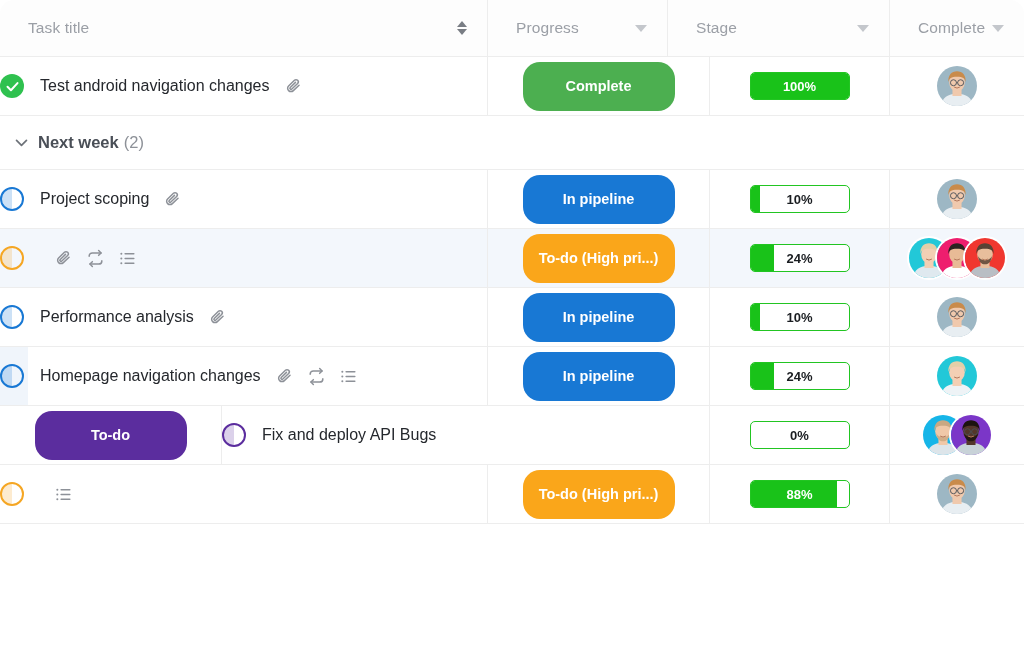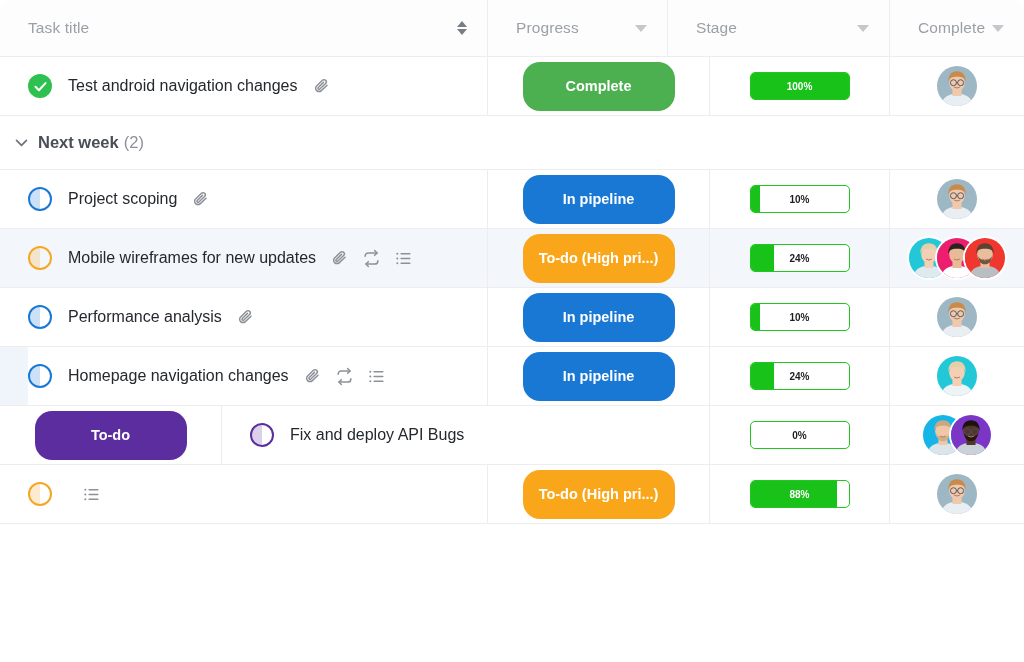--- a/index.html
+++ b/index.html
@@ -121,21 +121,21 @@
 
   .cell {
     display: flex;
     align-items: center;
     height: 100%;
     border-right: 1px solid #ededed;
   }
   .cell:last-child { border-right: none; }
   .cell.center { justify-content: center; }
 
-  .cell-title { padding-left: 28px; }
+  .cell-title { }
 
   
   .status-ring {
     position: relative;
     width: 24px; height: 24px;
     border-radius: 50%;
     flex: none;
     margin-right: 16px;
   }
   .status-ring .ring {
@@ -206,21 +206,21 @@
     position: absolute;
     left: 0; top: 0; bottom: 0;
     background: #19c219;
   }
   .progress-text {
     position: absolute;
     inset: 0;
     display: flex;
     align-items: center;
     justify-content: center;
-    font-size: 10px;
+    font-size: 13px;
     font-weight: bold;
     color: #1a1d21;
   }
   .progress-text.on-fill { color: #ffffff; }
 
   
   .avatars {
     display: flex;
     align-items: center;
   }
@@ -359,21 +359,20 @@
             </div>
           </div>
         </div>
       </div>
       <div class="task-row highlight">
         <div class="cell col-title cell-title">
           <span class="status-ring" style="color: rgb(245, 166, 35);">
             <span class="ring"></span>
             <span class="half"></span>
           </span>
-          <span class="task-name">Mobile wireframes for new updates</span>
           <span class="task-icons">
             <span>
               <svg width="19" height="19" viewBox="0 0 24 24" fill="none" stroke="currentColor" stroke-width="1.9" stroke-linecap="round" stroke-linejoin="round">
                 <path d="M19 10.5 11.8 17.2a4.2 4.2 0 0 1-6-5.9l7.4-7.1a2.8 2.8 0 0 1 4 4l-7.3 7a1.4 1.4 0 0 1-2-2l6.6-6.4"></path>
               </svg>
             </span>
             <span>
               <svg width="19" height="19" viewBox="0 0 24 24" fill="none" stroke="currentColor" stroke-width="1.9" stroke-linecap="round" stroke-linejoin="round">
                 <path d="M4 9a4 4 0 0 1 4-4h11"></path>
                 <path d="M16 2l3 3-3 3"></path>

